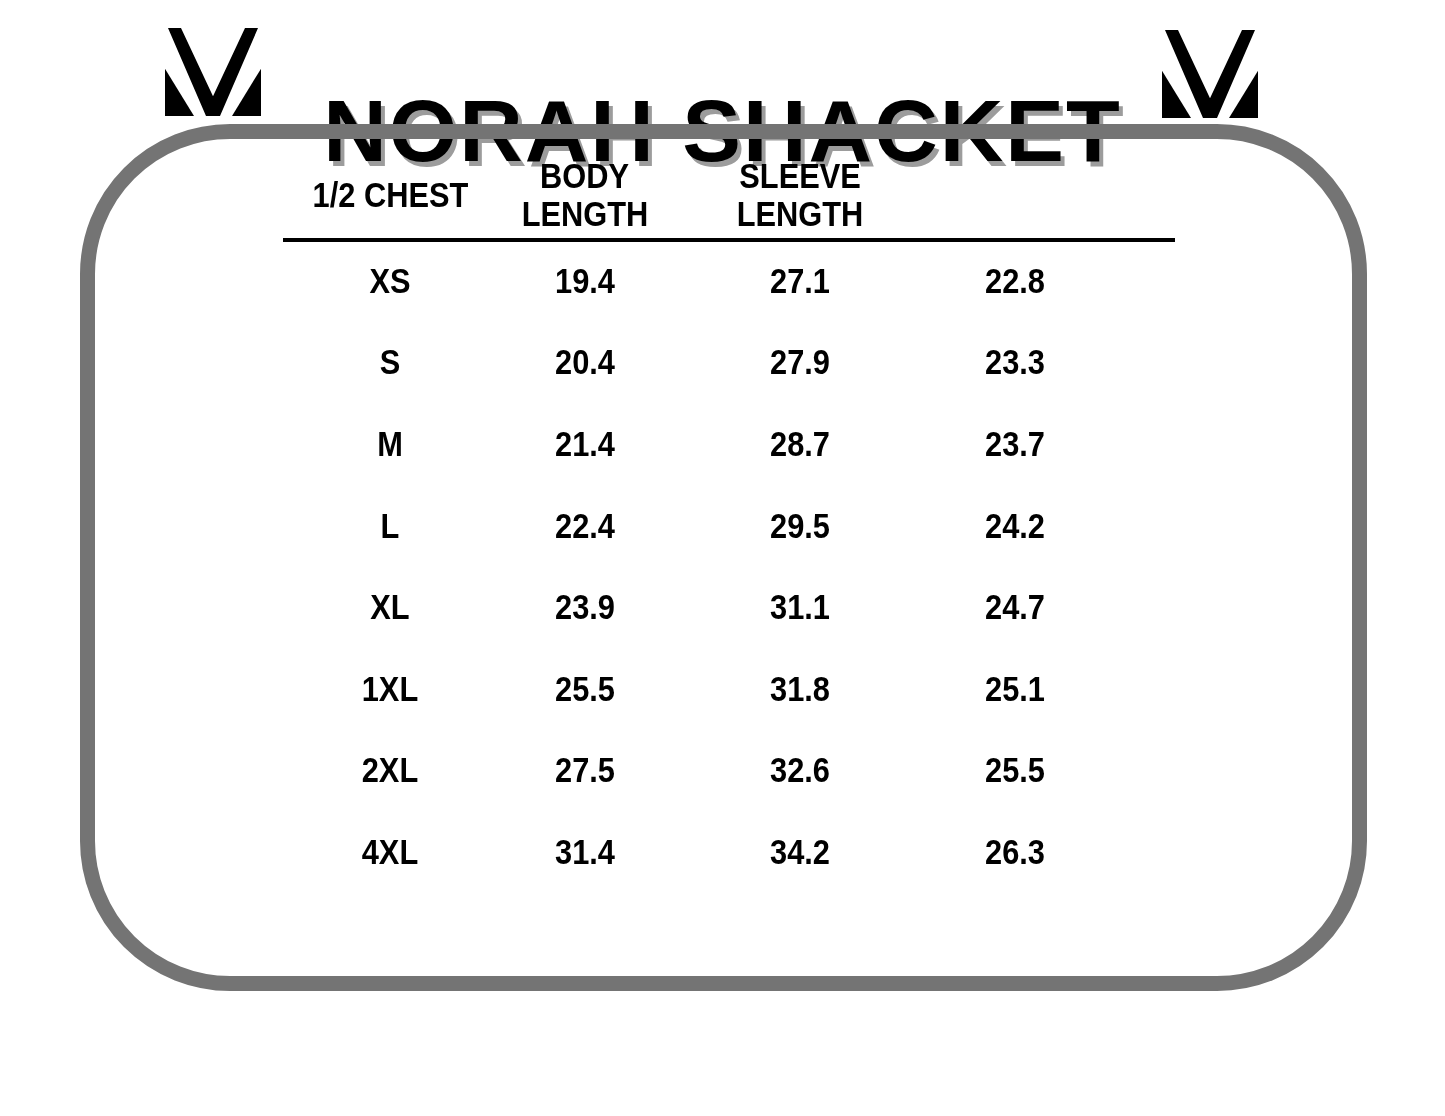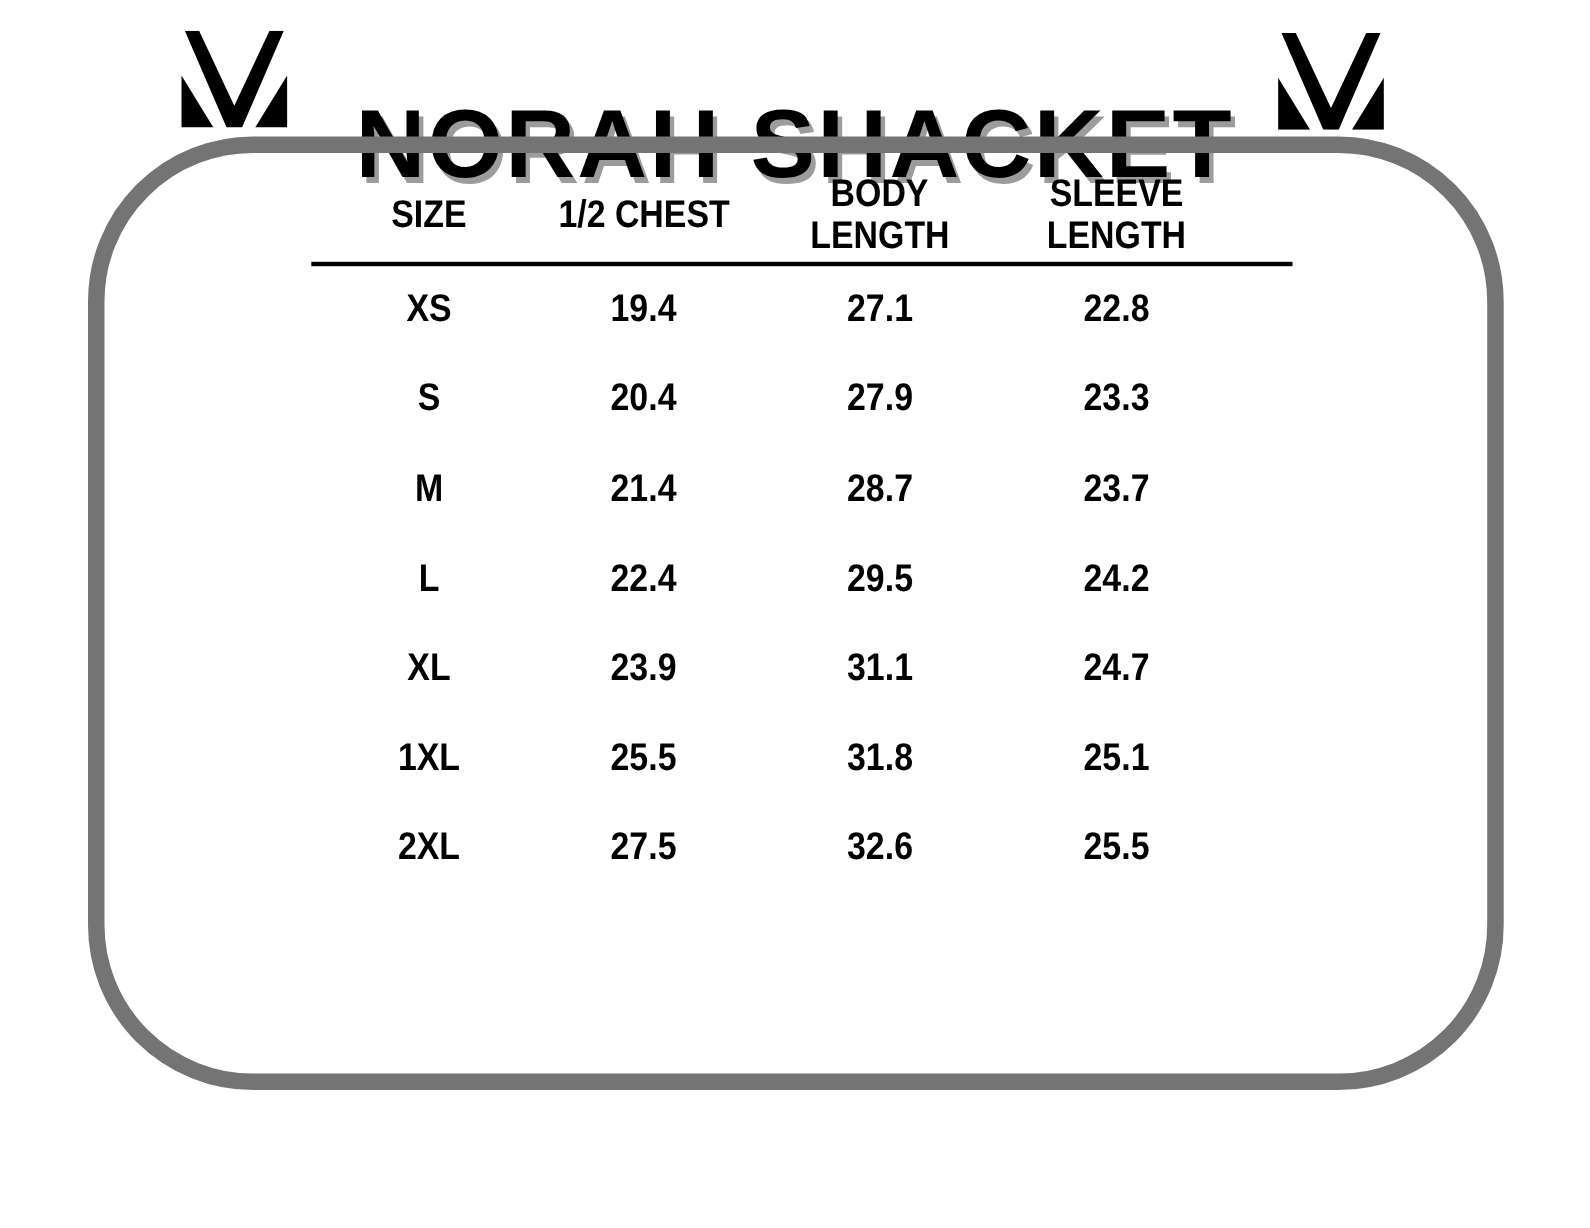--- a/index.html
+++ b/index.html
@@ -119,24 +119,20 @@
   <svg class="logo logo-right" viewBox="0 0 100 80" preserveAspectRatio="none" aria-hidden="true">
     <path d="M5,0 L18,0 L50,62 L82,0 L95,0 L57,80 L43,80 Z"></path>
     <path d="M2,37 L2,80 L31,80 Z"></path>
     <path d="M98,37 L69,80 L98,80 Z"></path>
   </svg>
 
   <div class="frame"></div>
 
   <div class="thead">
     <div class="th">
-      <span>SIZE</span>
-      <span></span>
-    </div>
-    <div class="th">
       <span>1/2 CHEST</span>
       <span></span>
     </div>
     <div class="th">
       <span>BODY</span>
       <span>LENGTH</span>
     </div>
     <div class="th">
       <span>SLEEVE</span>
       <span>LENGTH</span>
@@ -188,17 +184,23 @@
     </div>
 
     <div class="row">
       <div class="td">2XL</div>
       <div class="td">27.5</div>
       <div class="td">32.6</div>
       <div class="td">25.5</div>
     </div>
 
 
+    <div class="row">
+      <div class="td">4XL</div>
+      <div class="td">31.4</div>
+      <div class="td">34.2</div>
+      <div class="td">26.3</div>
+    </div>
 
   </div>
 
 
 </div>
 
 </body></html>

